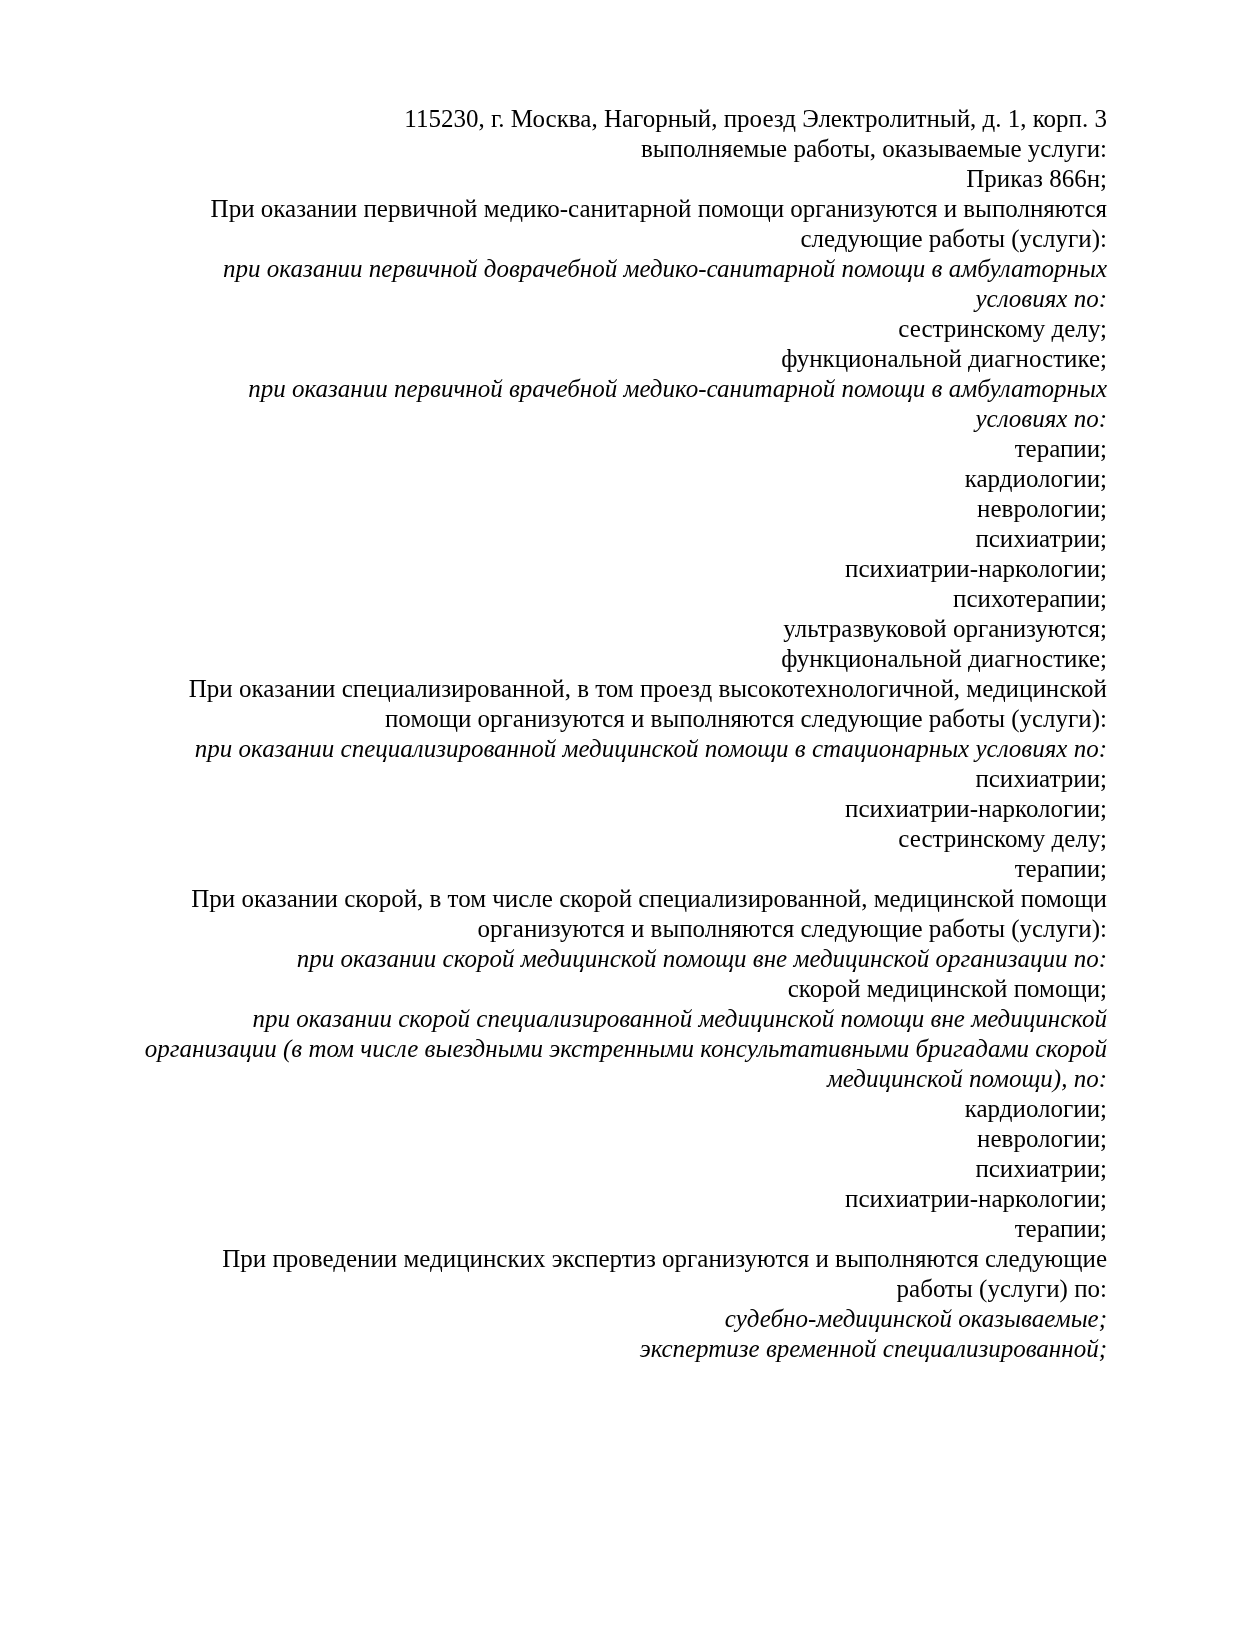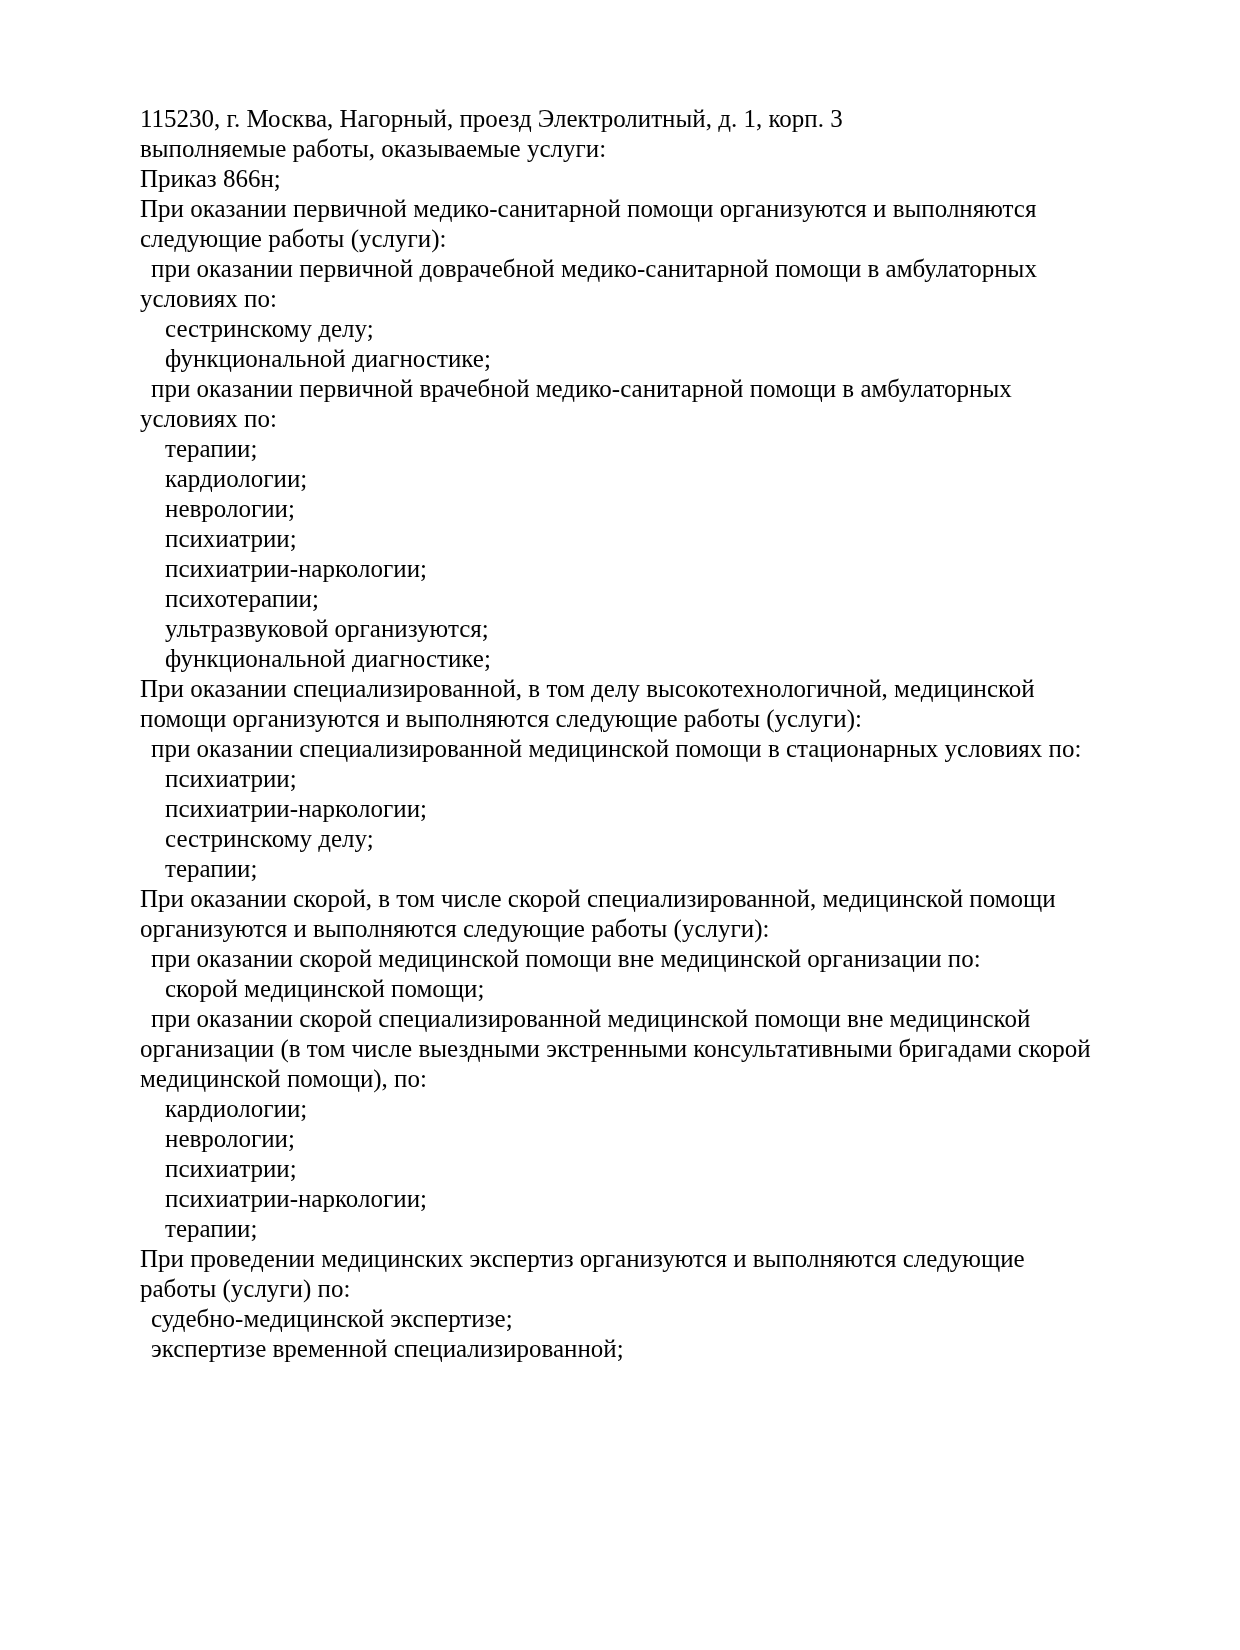--- a/index.html
+++ b/index.html
@@ -13,32 +13,33 @@
     overflow: hidden;
     font-family: "Liberation Serif", serif;
     color: #000000;
   }
   .page {
     box-sizing: border-box;
     width: 1240px;
     height: 1650px;
     padding: 104px 133px 0 140px;
     background: #ffffff;
+    text-align: right;
   }
   .doc-text {
     font-size: 25px;
     line-height: 30px;
   }
   .doc-text p.line {
     margin: 0;
     padding: 0;
     text-indent: 0;
   }
   .doc-text p.indent-0 { text-indent: 0; }
-  .doc-text p.indent-1 { text-indent: 11px; }
+  .doc-text p.indent-1 { text-indent: 11px; font-style: italic; }
   .doc-text p.indent-2 { text-indent: 25px; }
 </style>
 </head>
 <body>
 
 <div class="page">
   <div class="doc-text" id="doc-lines">
       <p class="line indent-0">115230, г. Москва, Нагорный, проезд Электролитный, д. 1, корп. 3</p>
       <p class="line indent-0">выполняемые работы, оказываемые услуги:</p>
       <p class="line indent-0">Приказ 866н;</p>
@@ -48,32 +49,32 @@
       <p class="line indent-2">функциональной диагностике;</p>
       <p class="line indent-1">при оказании первичной врачебной медико-санитарной помощи в амбулаторных условиях по:</p>
       <p class="line indent-2">терапии;</p>
       <p class="line indent-2">кардиологии;</p>
       <p class="line indent-2">неврологии;</p>
       <p class="line indent-2">психиатрии;</p>
       <p class="line indent-2">психиатрии-наркологии;</p>
       <p class="line indent-2">психотерапии;</p>
       <p class="line indent-2">ультразвуковой организуются;</p>
       <p class="line indent-2">функциональной диагностике;</p>
-      <p class="line indent-0">При оказании специализированной, в том делу высокотехнологичной, медицинской помощи организуются и выполняются следующие работы (услуги):</p>
+      <p class="line indent-0">При оказании специализированной, в том проезд высокотехнологичной, медицинской помощи организуются и выполняются следующие работы (услуги):</p>
       <p class="line indent-1">при оказании специализированной медицинской помощи в стационарных условиях по:</p>
       <p class="line indent-2">психиатрии;</p>
       <p class="line indent-2">психиатрии-наркологии;</p>
       <p class="line indent-2">сестринскому делу;</p>
       <p class="line indent-2">терапии;</p>
       <p class="line indent-0">При оказании скорой, в том числе скорой специализированной, медицинской помощи организуются и выполняются следующие работы (услуги):</p>
       <p class="line indent-1">при оказании скорой медицинской помощи вне медицинской организации по:</p>
       <p class="line indent-2">скорой медицинской помощи;</p>
       <p class="line indent-1">при оказании скорой специализированной медицинской помощи вне медицинской организации (в том числе выездными экстренными консультативными бригадами скорой медицинской помощи), по:</p>
       <p class="line indent-2">кардиологии;</p>
       <p class="line indent-2">неврологии;</p>
       <p class="line indent-2">психиатрии;</p>
       <p class="line indent-2">психиатрии-наркологии;</p>
       <p class="line indent-2">терапии;</p>
       <p class="line indent-0">При проведении медицинских экспертиз организуются и выполняются следующие работы (услуги) по:</p>
-      <p class="line indent-1">судебно-медицинской экспертизе;</p>
+      <p class="line indent-1">судебно-медицинской оказываемые;</p>
       <p class="line indent-1">экспертизе временной специализированной;</p>
     </div>
 </div>
 
 </body></html>

